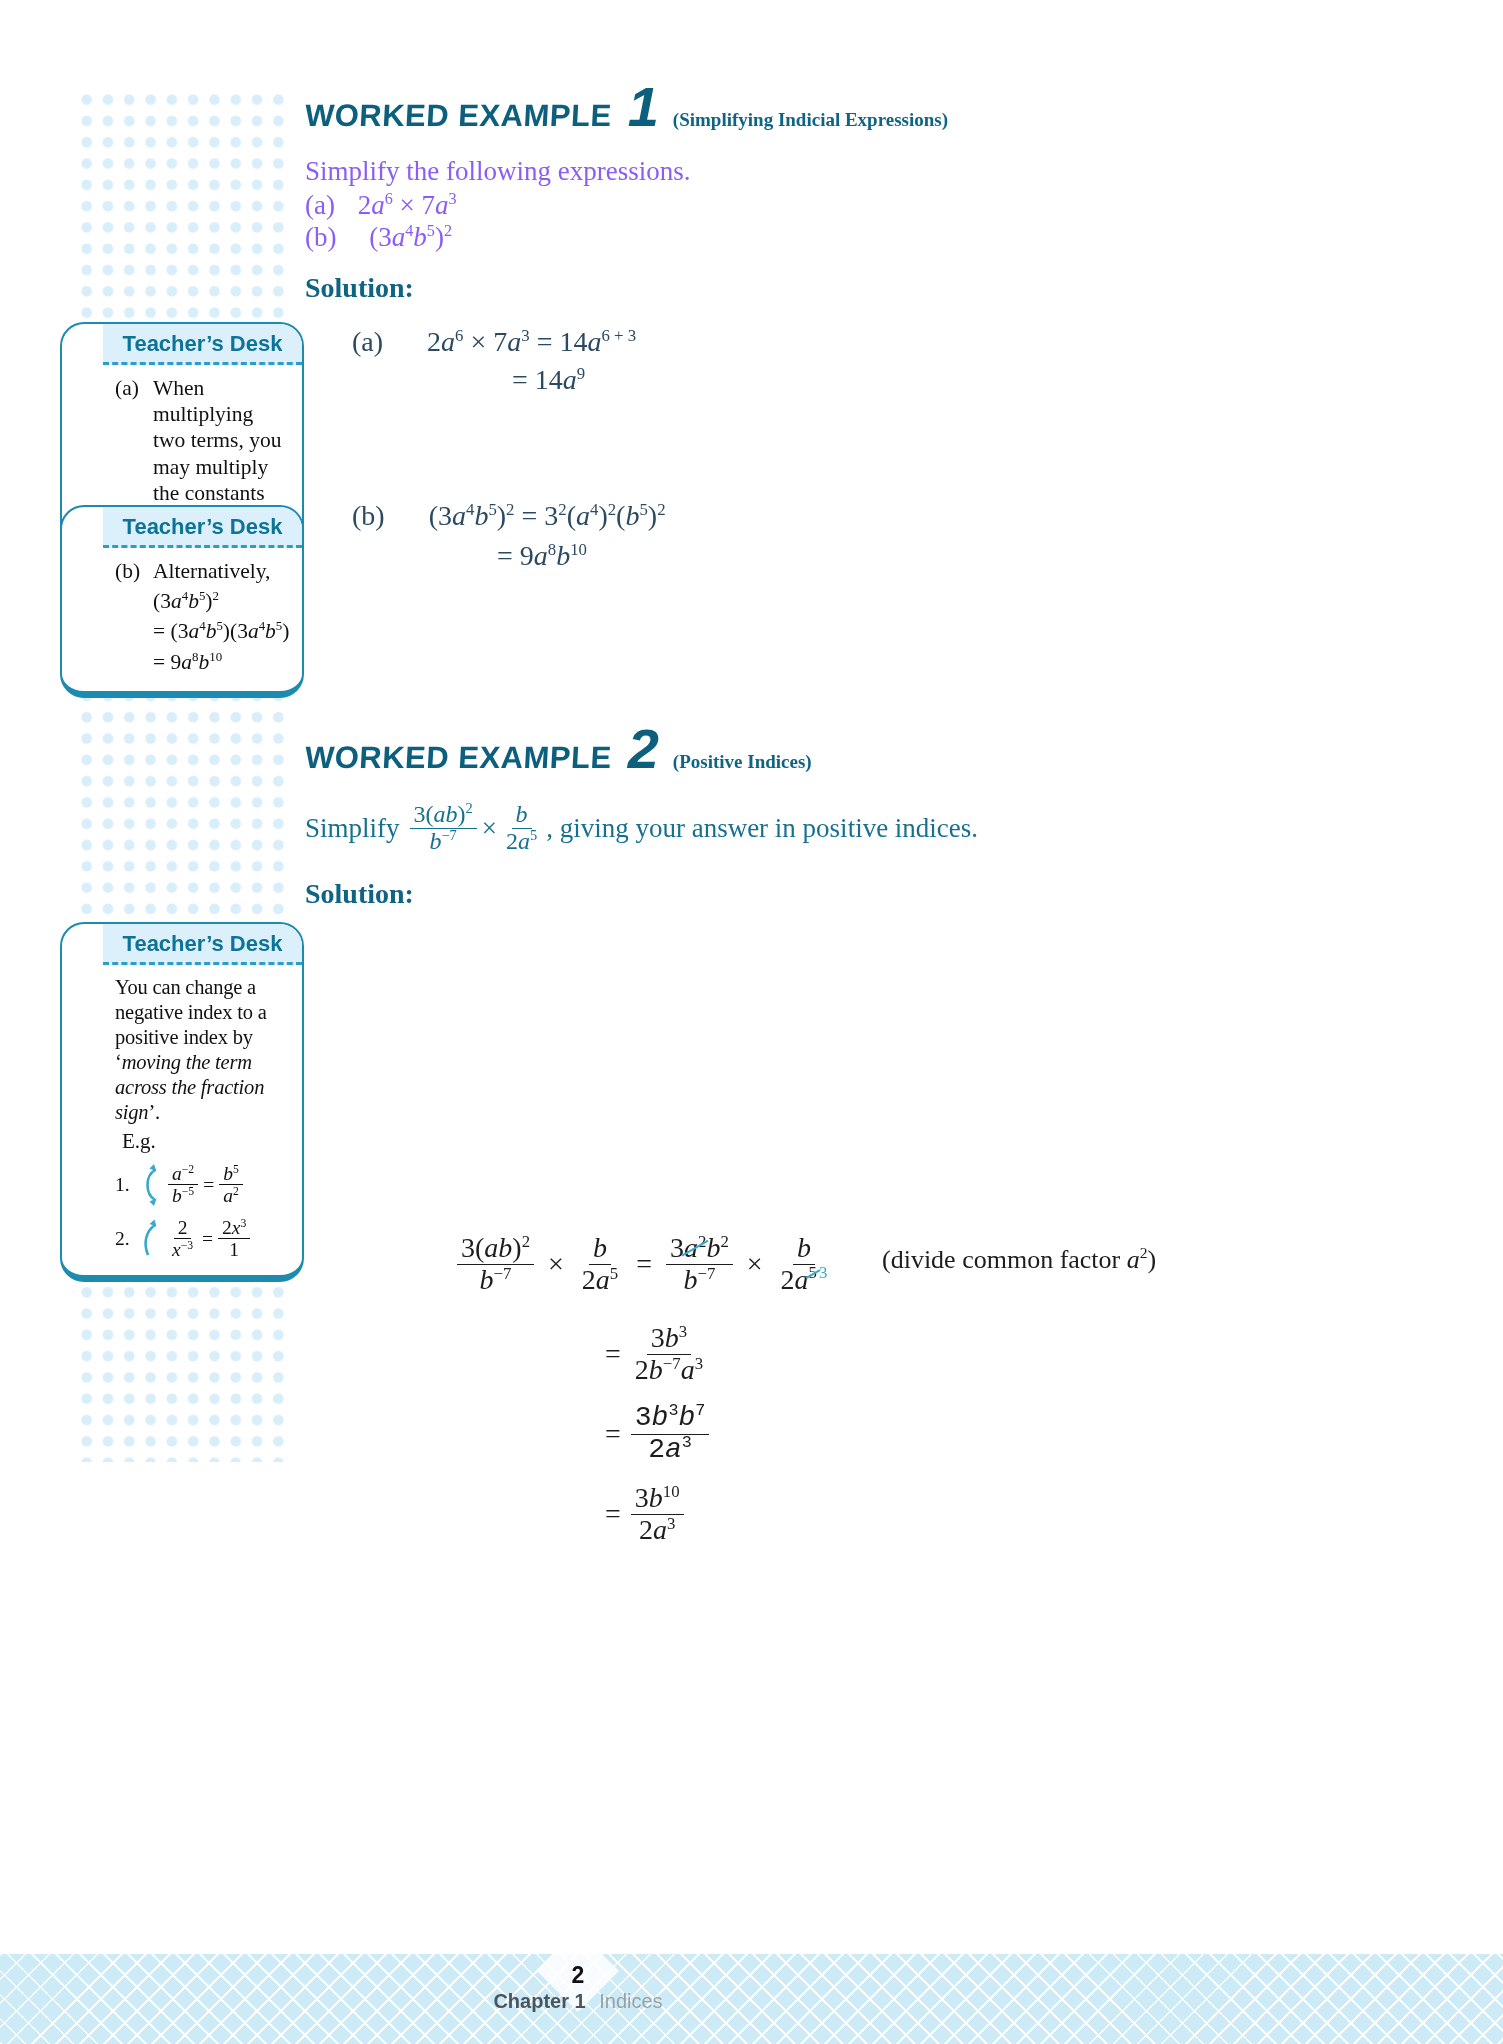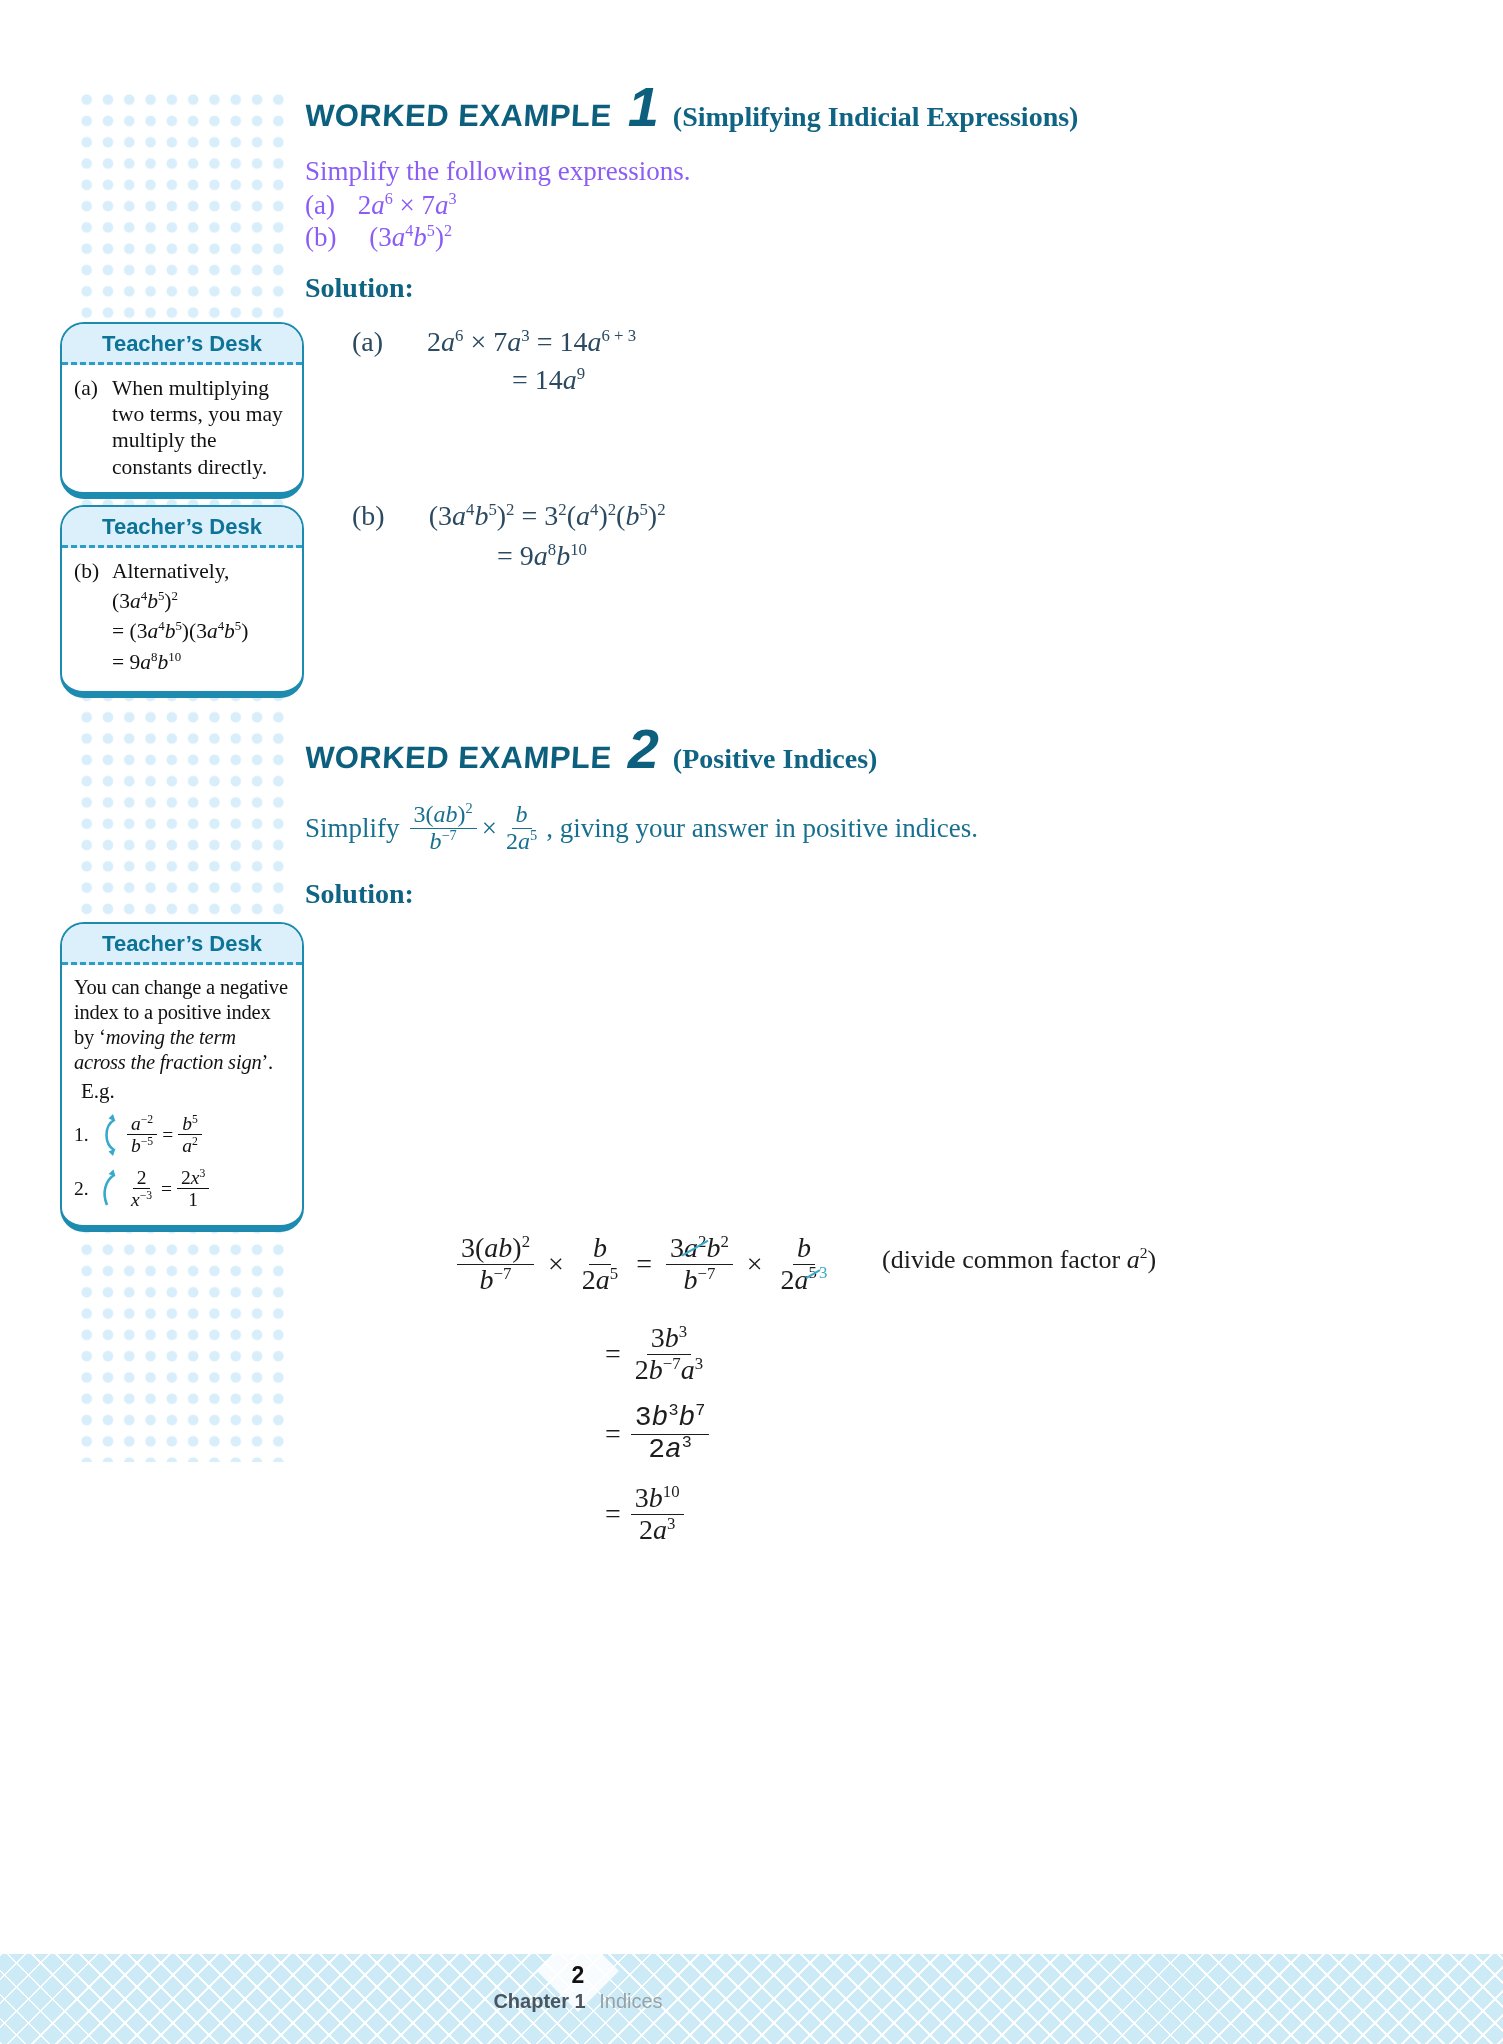--- a/index.html
+++ b/index.html
@@ -8,41 +8,41 @@
   
   .dots{position:absolute;left:71px;top:84px;width:214px;height:1378px;
         background-image:radial-gradient(circle,#d9eefb 5px,rgba(255,255,255,0) 5.6px);
         background-size:21.3px 21.3px;background-position:5px 5px;}
   
   .we-row{position:absolute;display:flex;align-items:baseline;white-space:nowrap;}
   .we-head{font-family:"Liberation Sans",sans-serif;font-weight:bold;color:#0d5f7e;
            font-size:31px;letter-spacing:.5px;display:inline-block;transform:skewX(-3deg);}
   .we-num{font-family:"Liberation Sans",sans-serif;font-weight:bold;font-style:italic;
           color:#0d5f7e;font-size:56px;line-height:0;margin:0 14px 0 16px;}
-  .we-sub{font-weight:bold;color:#0f6484;font-size:28px;}
+  .we-sub{font-weight:bold;color:#0f6484;font-size:19px;}
   
   .q-text{position:absolute;font-size:27px;color:#8b5cf6;white-space:nowrap;}
   .sol-head{position:absolute;font-size:28px;font-weight:bold;color:#0f6484;}
   
   .m1{position:absolute;font-size:28px;color:#2b4a61;white-space:nowrap;}
   .m1 .lbl{margin-right:44px;}
   sup{font-size:.6em;line-height:0;}
   
   .fr{display:inline-flex;flex-direction:column;align-items:center;vertical-align:middle;
       line-height:1.08;margin:0 5px;}
   .fr>span{display:block;padding:0 4px;white-space:nowrap;}
   .fr>span:first-child{border-bottom:1.7px solid currentColor;}
   
   .cx{position:relative;display:inline-block;}
   .cx::after{content:"";position:absolute;left:-4px;right:-4px;top:46%;
              border-top:2.4px solid #36a9cd;transform:rotate(-30deg);}
   .hint{color:#36a9cd;font-style:normal;margin-left:2px;}
   
   .desk{position:absolute;left:60px;width:244px;background:#fff;box-sizing:border-box;
-        border:2.5px solid #1d8bb0;border-bottom-width:7px;border-radius:24px;overflow:hidden;}
+        border:2.5px solid #1d8bb0;border-bottom-width:7px;border-radius:24px;overflow:hidden;padding-left:41px;}
   .desk-head{background:#dbf0fb;text-align:center;padding:7px 0 5px;
              border-bottom:3px dashed #2b9dc6;
              font-family:"Liberation Sans",sans-serif;font-weight:bold;font-size:22px;color:#0d7397;}
   .desk-body{padding:10px 12px 12px;font-size:21.5px;color:#111;line-height:1.22;}
   .desk-item{display:flex;}
   .desk-item .dl{flex:0 0 38px;}
   .desk2-lines>div{margin-bottom:4px;}
   .desk3-para{letter-spacing:-.2px;font-size:20.5px;}
   .desk3-eg{margin-top:4px;font-size:21px;margin-left:7px;}
   .desk-ex{display:flex;align-items:center;margin-top:6px;font-size:19.5px;}

